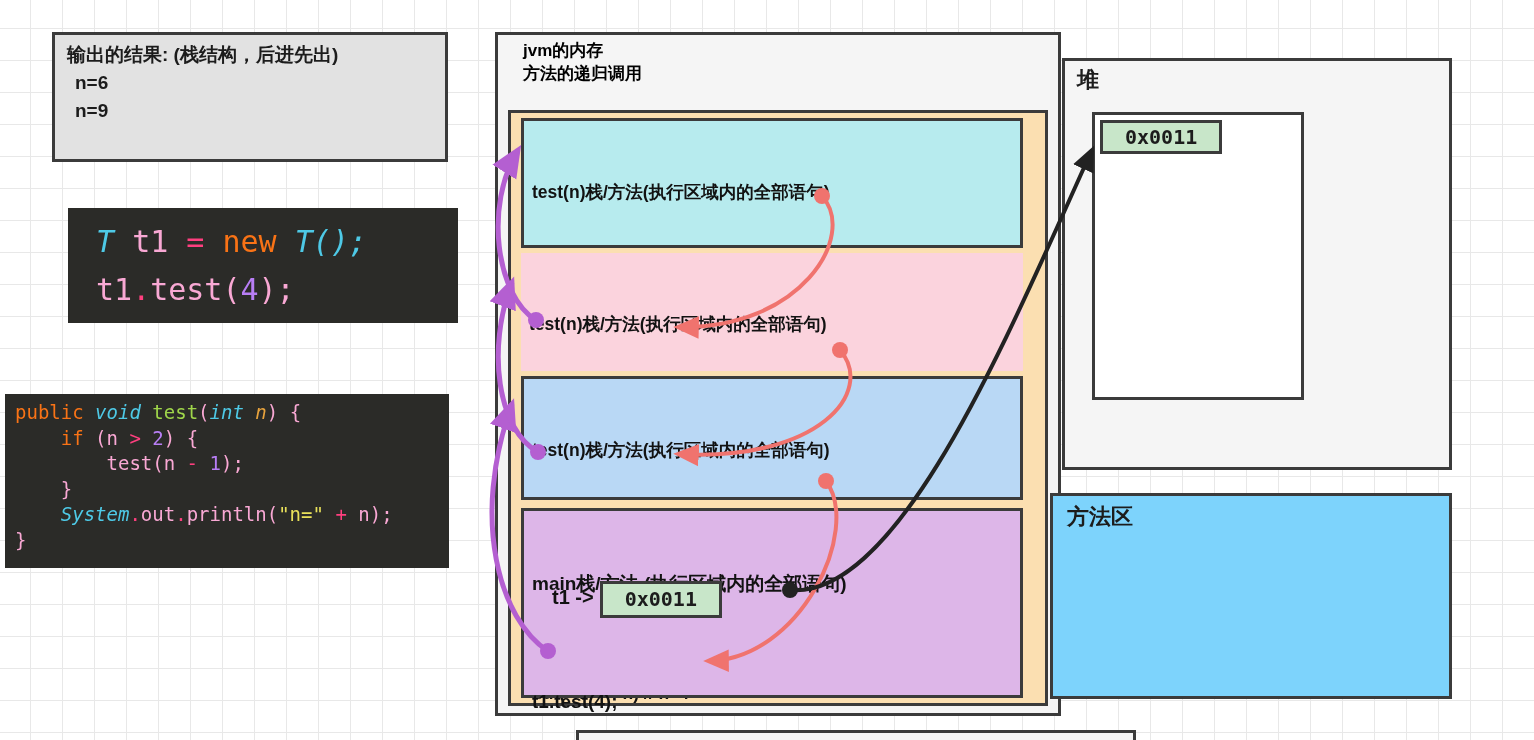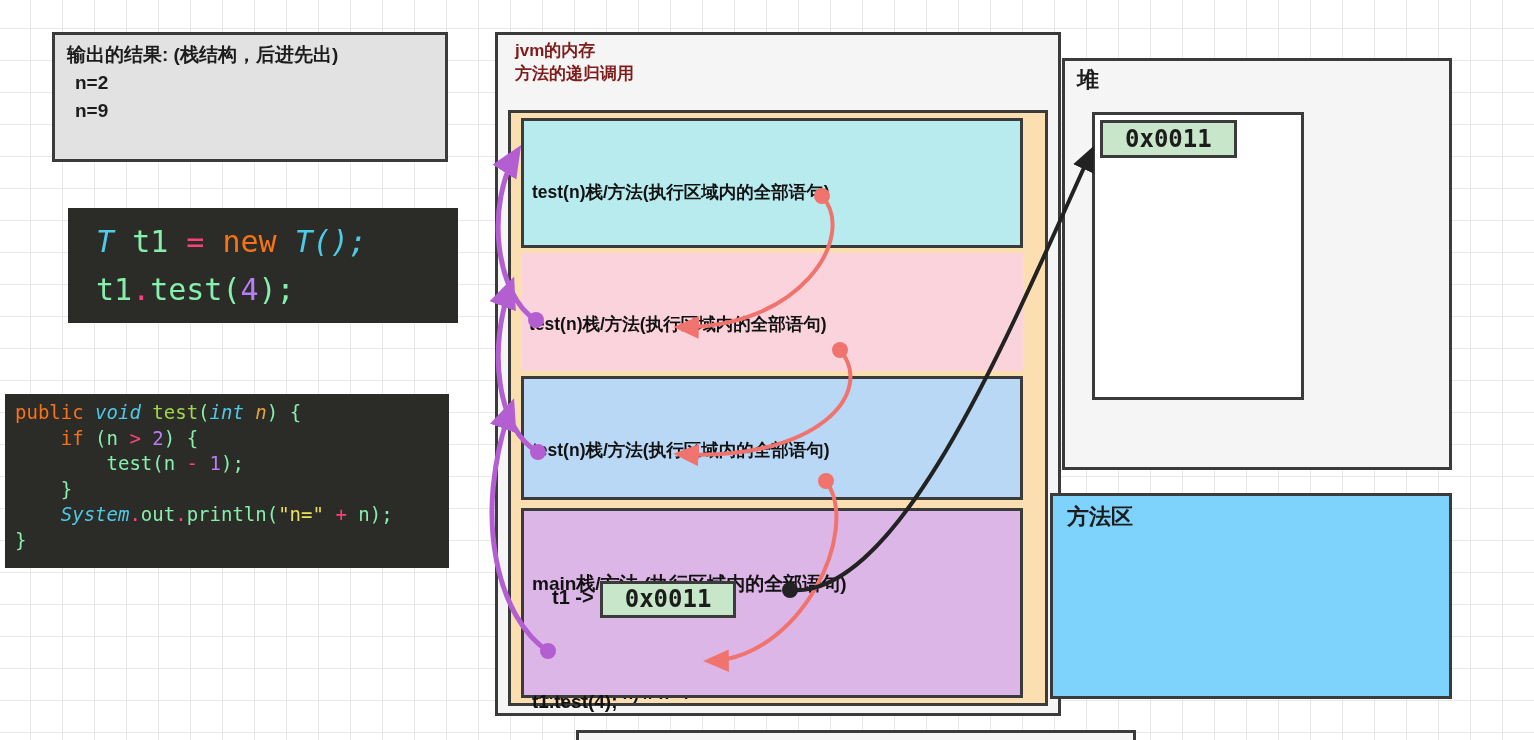--- a/index.html
+++ b/index.html
@@ -52,30 +52,30 @@
     font-size: 19px; line-height: 25.5px;
     padding: 6px 0 0 10px;
   }
   .t-kw      { color: #f97316; }            
   .t-type    { color: #4ec9e6; font-style: italic; }  
   .t-fn      { color: #9fd64a; }            
   .t-param   { color: #e8a33d; font-style: italic; }  
   .t-num     { color: #b87ef5; }            
   .t-str     { color: #e8e05a; }            
   .t-op      { color: #ff3f7f; }            
-  .t-plain   { color: #86efac; }
+  .t-plain   { color: #f9a8d4; }
 
   
   #jvm-container {
     left: 495px; top: 32px; width: 566px; height: 684px;
     background: #f5f5f5; border: 3px solid #3b3b3b;
   }
   #jvm-title {
-    position:absolute; left: 17px; top: 4px;
-    font-weight: bold; font-size: 17px; color:#7f1d1d; line-height: 23px;
+    position:absolute; left: 25px; top: 4px;
+    font-weight: bold; font-size: 17px; color:#000000; line-height: 23px;
     white-space: pre;
   }
 
   
   #stack-region {
     left: 508px; top: 110px; width: 540px; height: 596px;
     background: #fbdfb1; border: 3px solid #3b3b3b;
   }
 
   .frame {
@@ -89,21 +89,21 @@
   #frame-n3   { left: 521px; top: 253px; width: 502px; height: 118px; background:#fbd3dd; }
   #frame-n4   { left: 521px; top: 376px; width: 502px; height: 124px; background:#b9d8f5; }
   #frame-main { left: 521px; top: 508px; width: 502px; height: 190px; background:#ddb6e8; }
   #frame-main .mline { line-height: 30px; font-size: 19px; }
 
   .addr-chip {
     display:inline-block; vertical-align: middle;
     background:#c8e6c9; border:3px solid #3b3b3b;
     padding: 2px 22px;
     font-family:"DejaVu Sans Mono","Liberation Mono",monospace;
-    font-weight:bold; font-size:24px; color:#1c1c1c;
+    font-weight:bold; font-size:20px; color:#1c1c1c;
   }
   #t1-row { position:absolute; left:28px; top:60px; white-space:nowrap;margin-top:10px; }
   #t1-label { font-weight:bold; font-size:20px; color:#121212; margin-right:6px; }
   #main-tail { position:absolute; left:8px; top:122px; }
 
   
   #heap-box {
     left: 1062px; top: 58px; width: 390px; height: 412px;
     background:#f5f5f5; border:3px solid #3b3b3b;
   }
@@ -129,21 +129,21 @@
 
   svg.overlay { position:absolute; left:0; top:0; width:1534px; height:740px; pointer-events:none; }
 </style>
 </head>
 <body>
 
 <div class="canvas">
 
   <div class="box" id="output-panel">
     <div class="line">输出的结果: (栈结构，后进先出)</div>
-    <div class="line indent">n=2</div>
+    <div class="line indent">n=6</div>
     <div class="line indent">n=9</div>
   </div>
 
   <div class="box codeblock" id="code-top"><div><span class="t-type">T</span> <span class="t-plain">t1</span> <span class="t-op">=</span> <span class="t-kw">new</span> <span class="t-type">T();</span></div><div><span class="t-plain">t1</span><span class="t-op">.</span><span class="t-plain">test(</span><span class="t-num">4</span><span class="t-plain">);</span></div></div>
 
   <div class="box codeblock" id="code-method"><div><span class="t-kw">public</span> <span class="t-type">void</span> <span class="t-fn">test</span><span class="t-plain">(</span><span class="t-type">int</span> <span class="t-param">n</span><span class="t-plain">)</span> <span class="t-plain">{</span></div><div>    <span class="t-kw">if</span> <span class="t-plain">(n</span> <span class="t-op">&gt;</span> <span class="t-num">2</span><span class="t-plain">) {</span></div><div>        <span class="t-plain">test(n</span> <span class="t-op">-</span> <span class="t-num">1</span><span class="t-plain">);</span></div><div>    <span class="t-plain">}</span></div><div>    <span class="t-type">System</span><span class="t-op">.</span><span class="t-plain">out</span><span class="t-op">.</span><span class="t-plain">println(</span><span class="t-str">"n="</span> <span class="t-op">+</span> <span class="t-plain">n</span><span class="t-plain">);</span></div><div><span class="t-plain">}</span></div></div>
 
   <div class="box" id="jvm-container">
     <div id="jvm-title"><span>jvm的内存</span><br><span>方法的递归调用</span></div>
   </div>

